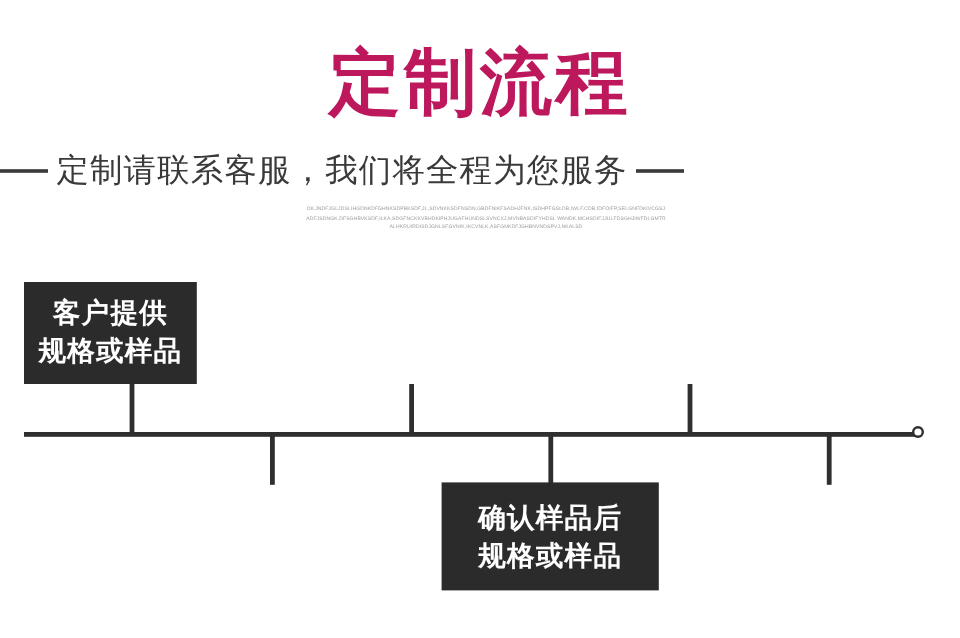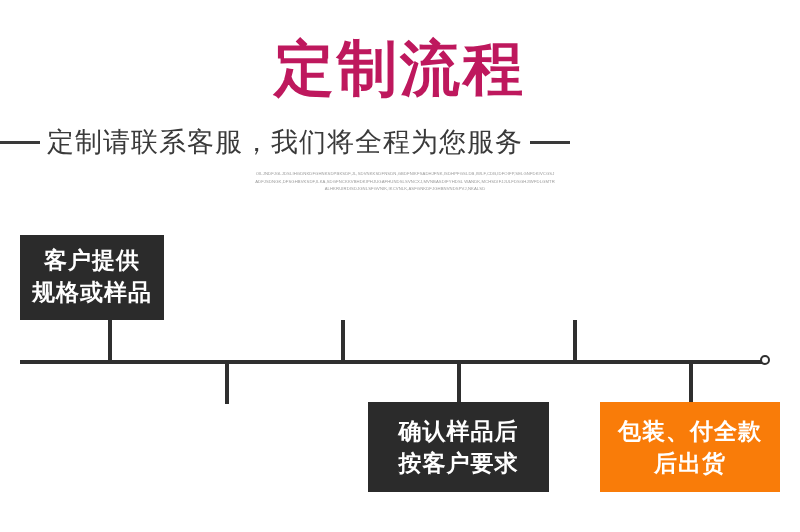--- a/index.html
+++ b/index.html
@@ -153,21 +153,17 @@
   <div class="step-box dark" style="left:20px; top:235px; width:144px; height:85px;font-family:Liberation Mono, monospace;">
     <span class="step-label">客户提供
 规格或样品</span>
   </div>
 
 
 
 
   <div class="step-box dark" style="left:368px; top:402px; width:181px; height:90px;">
     <span class="step-label">确认样品后
-按客户要求</span>
+规格或样品</span>
   </div>
 
-  <div class="step-box orange" style="left:600px; top:402px; width:180px; height:90px;">
-    <span class="step-label">包装、付全款
-后出货</span>
-  </div>
 
 </div>
 
 </body></html>

